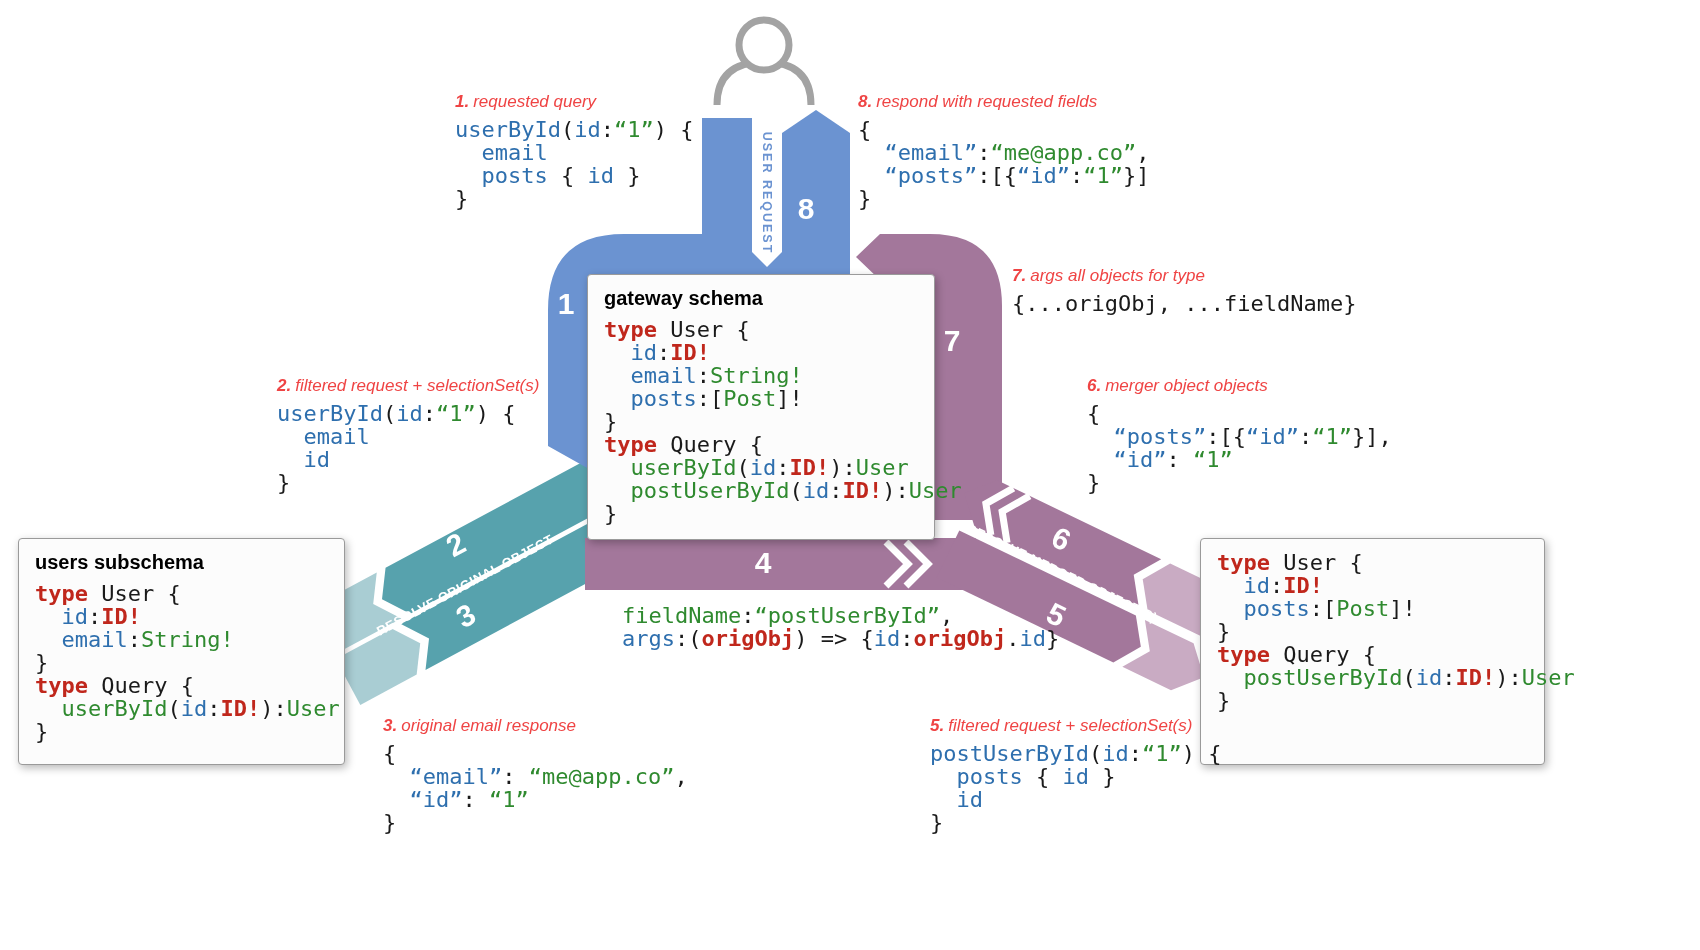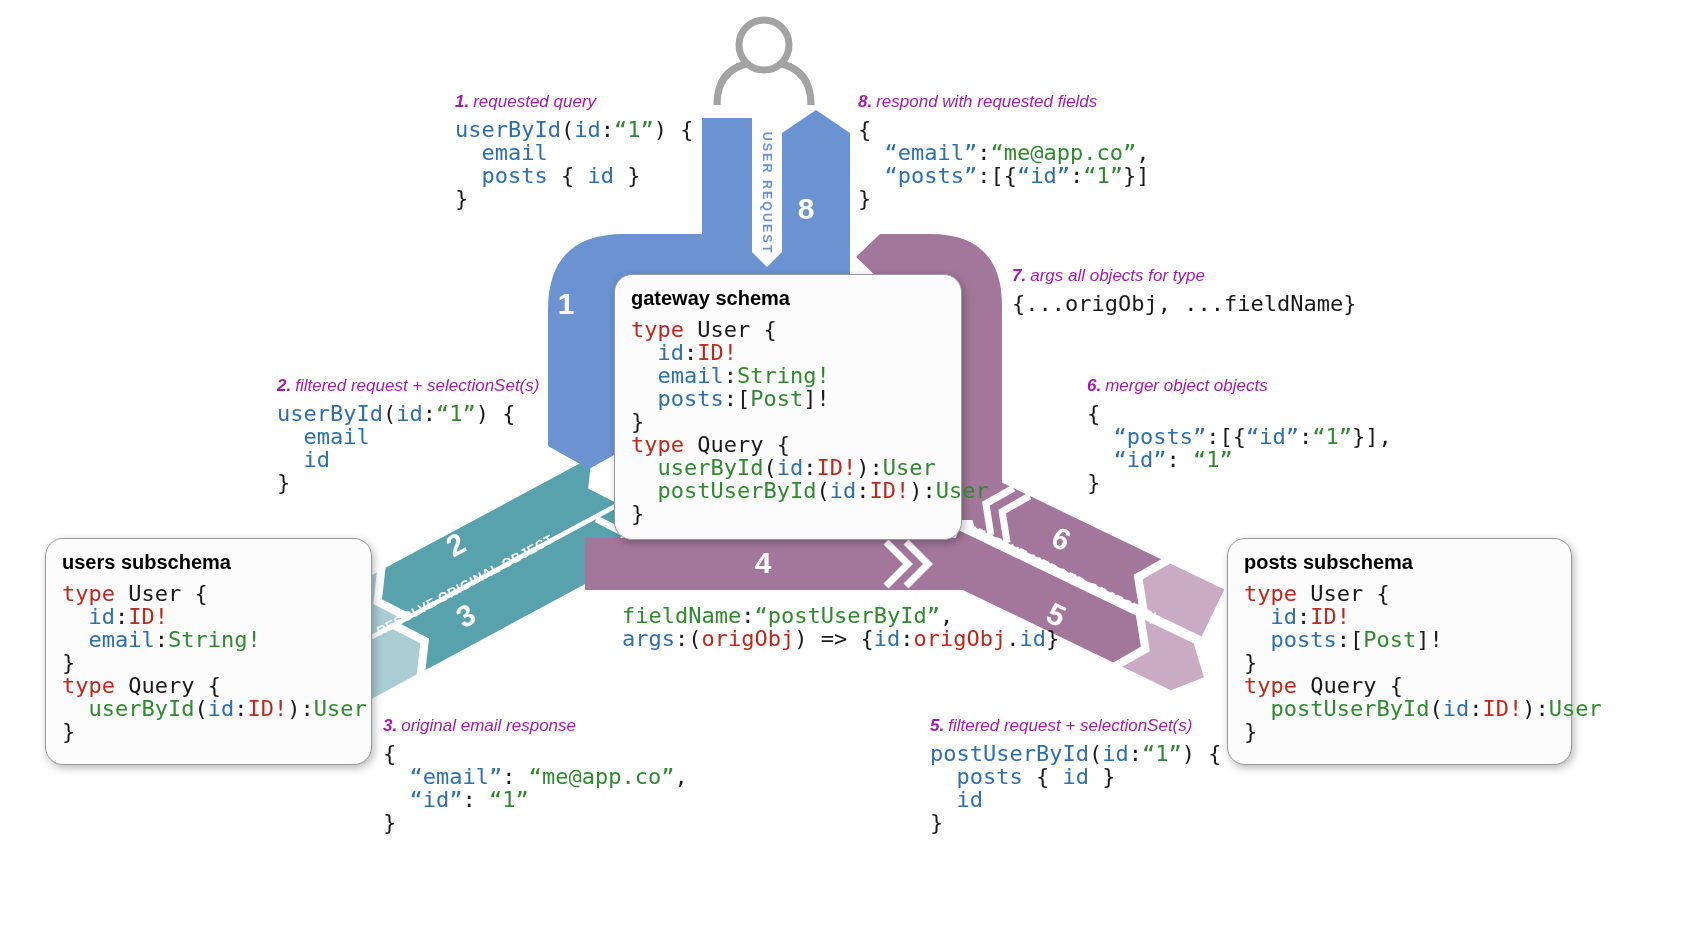--- a/index.html
+++ b/index.html
@@ -11,37 +11,37 @@
 
   .fill-blue   { fill:var(--blue); }
   .fill-teal   { fill:var(--teal); }
   .fill-teal-light { fill:var(--teal_light); }
   .fill-purple { fill:var(--purple); }
   .fill-purple-light { fill:var(--purple_light); }
   .chev { fill:none; stroke:#fff; stroke-width:7; }
 
   .box {
     position:absolute; box-sizing:border-box;
-    background:#fcfcfc; border:1.5px solid #9a9a9a; border-radius:18px;
-    box-shadow:2px 3px 8px rgba(0,0,0,.28); padding:12px 16px;margin-left:27px;
+    background:#fcfcfc; border:1.5px solid #9a9a9a; border-radius:4px;
+    box-shadow:2px 3px 8px rgba(0,0,0,.28); padding:12px 16px;
   }
   .box-title { font-weight:bold; font-size:20px; color:#000; margin-bottom:8px; }
 
   .code {
     font-family:"DejaVu Sans Mono", monospace;
     font-size:22px; line-height:23px; white-space:pre; color:var(--ink);
   }
   .code-line { min-height:23px; }
-  .tok-red   { color:var(--code_red); }
+  .tok-red   { color:var(--code_red);font-weight:bold; }
   .tok-blue  { color:var(--code_blue); }
   .tok-green { color:var(--code_green); }
   .tok-plain { color:var(--ink); }
 
   .ann { position:absolute; }
-  .ann-head { font-size:17px; font-style:italic; color:#a21caf; margin-bottom:6px; }
+  .ann-head { font-size:17px; font-style:italic; color:#ef4444; margin-bottom:6px; }
   .ann-head .num { font-weight:bold; margin-right:4px; }
 
   .step-num {
     position:absolute; color:#fff; font-weight:bold; font-size:30px;
     white-space:nowrap; user-select:none;
   }
   .arrow-label {
     position:absolute; color:#fff; font-weight:bold; font-size:13px;
     letter-spacing:.6px; white-space:nowrap; user-select:none;
   }
@@ -118,21 +118,20 @@
 
   <div class="box" style="left:587px;top:274px;width:348px;height:266px">
     <div class="box-title">gateway schema</div>
     <div class="code"><div class="code-line"><span class="tok-red">type</span><span class="tok-plain"> User {</span></div><div class="code-line"><span class="tok-plain">  </span><span class="tok-blue">id</span><span class="tok-plain">:</span><span class="tok-red">ID!</span></div><div class="code-line"><span class="tok-plain">  </span><span class="tok-blue">email</span><span class="tok-plain">:</span><span class="tok-green">String!</span></div><div class="code-line"><span class="tok-plain">  </span><span class="tok-blue">posts</span><span class="tok-plain">:[</span><span class="tok-green">Post</span><span class="tok-plain">]!</span></div><div class="code-line"><span class="tok-plain">}</span></div><div class="code-line"><span class="tok-red">type</span><span class="tok-plain"> Query {</span></div><div class="code-line"><span class="tok-plain">  </span><span class="tok-green">userById</span><span class="tok-plain">(</span><span class="tok-blue">id</span><span class="tok-plain">:</span><span class="tok-red">ID!</span><span class="tok-plain">):</span><span class="tok-green">User</span></div><div class="code-line"><span class="tok-plain">  </span><span class="tok-green">postUserById</span><span class="tok-plain">(</span><span class="tok-blue">id</span><span class="tok-plain">:</span><span class="tok-red">ID!</span><span class="tok-plain">):</span><span class="tok-green">User</span></div><div class="code-line"><span class="tok-plain">}</span></div></div>
   </div>
   <div class="box" style="left:18px;top:538px;width:327px;height:227px">
     <div class="box-title">users subschema</div>
     <div class="code"><div class="code-line"><span class="tok-red">type</span><span class="tok-plain"> User {</span></div><div class="code-line"><span class="tok-plain">  </span><span class="tok-blue">id</span><span class="tok-plain">:</span><span class="tok-red">ID!</span></div><div class="code-line"><span class="tok-plain">  </span><span class="tok-blue">email</span><span class="tok-plain">:</span><span class="tok-green">String!</span></div><div class="code-line"><span class="tok-plain">}</span></div><div class="code-line"><span class="tok-red">type</span><span class="tok-plain"> Query {</span></div><div class="code-line"><span class="tok-plain">  </span><span class="tok-green">userById</span><span class="tok-plain">(</span><span class="tok-blue">id</span><span class="tok-plain">:</span><span class="tok-red">ID!</span><span class="tok-plain">):</span><span class="tok-green">User</span></div><div class="code-line"><span class="tok-plain">}</span></div></div>
   </div>
   <div class="box" style="left:1200px;top:538px;width:345px;height:227px">
-    <div class="box-title">posts subschema</div>
     <div class="code"><div class="code-line"><span class="tok-red">type</span><span class="tok-plain"> User {</span></div><div class="code-line"><span class="tok-plain">  </span><span class="tok-blue">id</span><span class="tok-plain">:</span><span class="tok-red">ID!</span></div><div class="code-line"><span class="tok-plain">  </span><span class="tok-blue">posts</span><span class="tok-plain">:[</span><span class="tok-green">Post</span><span class="tok-plain">]!</span></div><div class="code-line"><span class="tok-plain">}</span></div><div class="code-line"><span class="tok-red">type</span><span class="tok-plain"> Query {</span></div><div class="code-line"><span class="tok-plain">  </span><span class="tok-green">postUserById</span><span class="tok-plain">(</span><span class="tok-blue">id</span><span class="tok-plain">:</span><span class="tok-red">ID!</span><span class="tok-plain">):</span><span class="tok-green">User</span></div><div class="code-line"><span class="tok-plain">}</span></div></div>
   </div>
 
   <div class="ann" style="left:455px;top:92px">
     <div class="ann-head"><span class="num">1.</span><span>requested query</span></div>
     <div class="code"><div class="code-line"><span class="tok-blue">userById</span><span class="tok-plain">(</span><span class="tok-blue">id</span><span class="tok-plain">:</span><span class="tok-green">“1”</span><span class="tok-plain">) {</span></div><div class="code-line"><span class="tok-plain">  </span><span class="tok-blue">email</span></div><div class="code-line"><span class="tok-plain">  </span><span class="tok-blue">posts</span><span class="tok-plain"> { </span><span class="tok-blue">id</span><span class="tok-plain"> }</span></div><div class="code-line"><span class="tok-plain">}</span></div></div>
   </div>
 
   <div class="ann" style="left:858px;top:92px">
     <div class="ann-head"><span class="num">8.</span><span>respond with requested fields</span></div>

